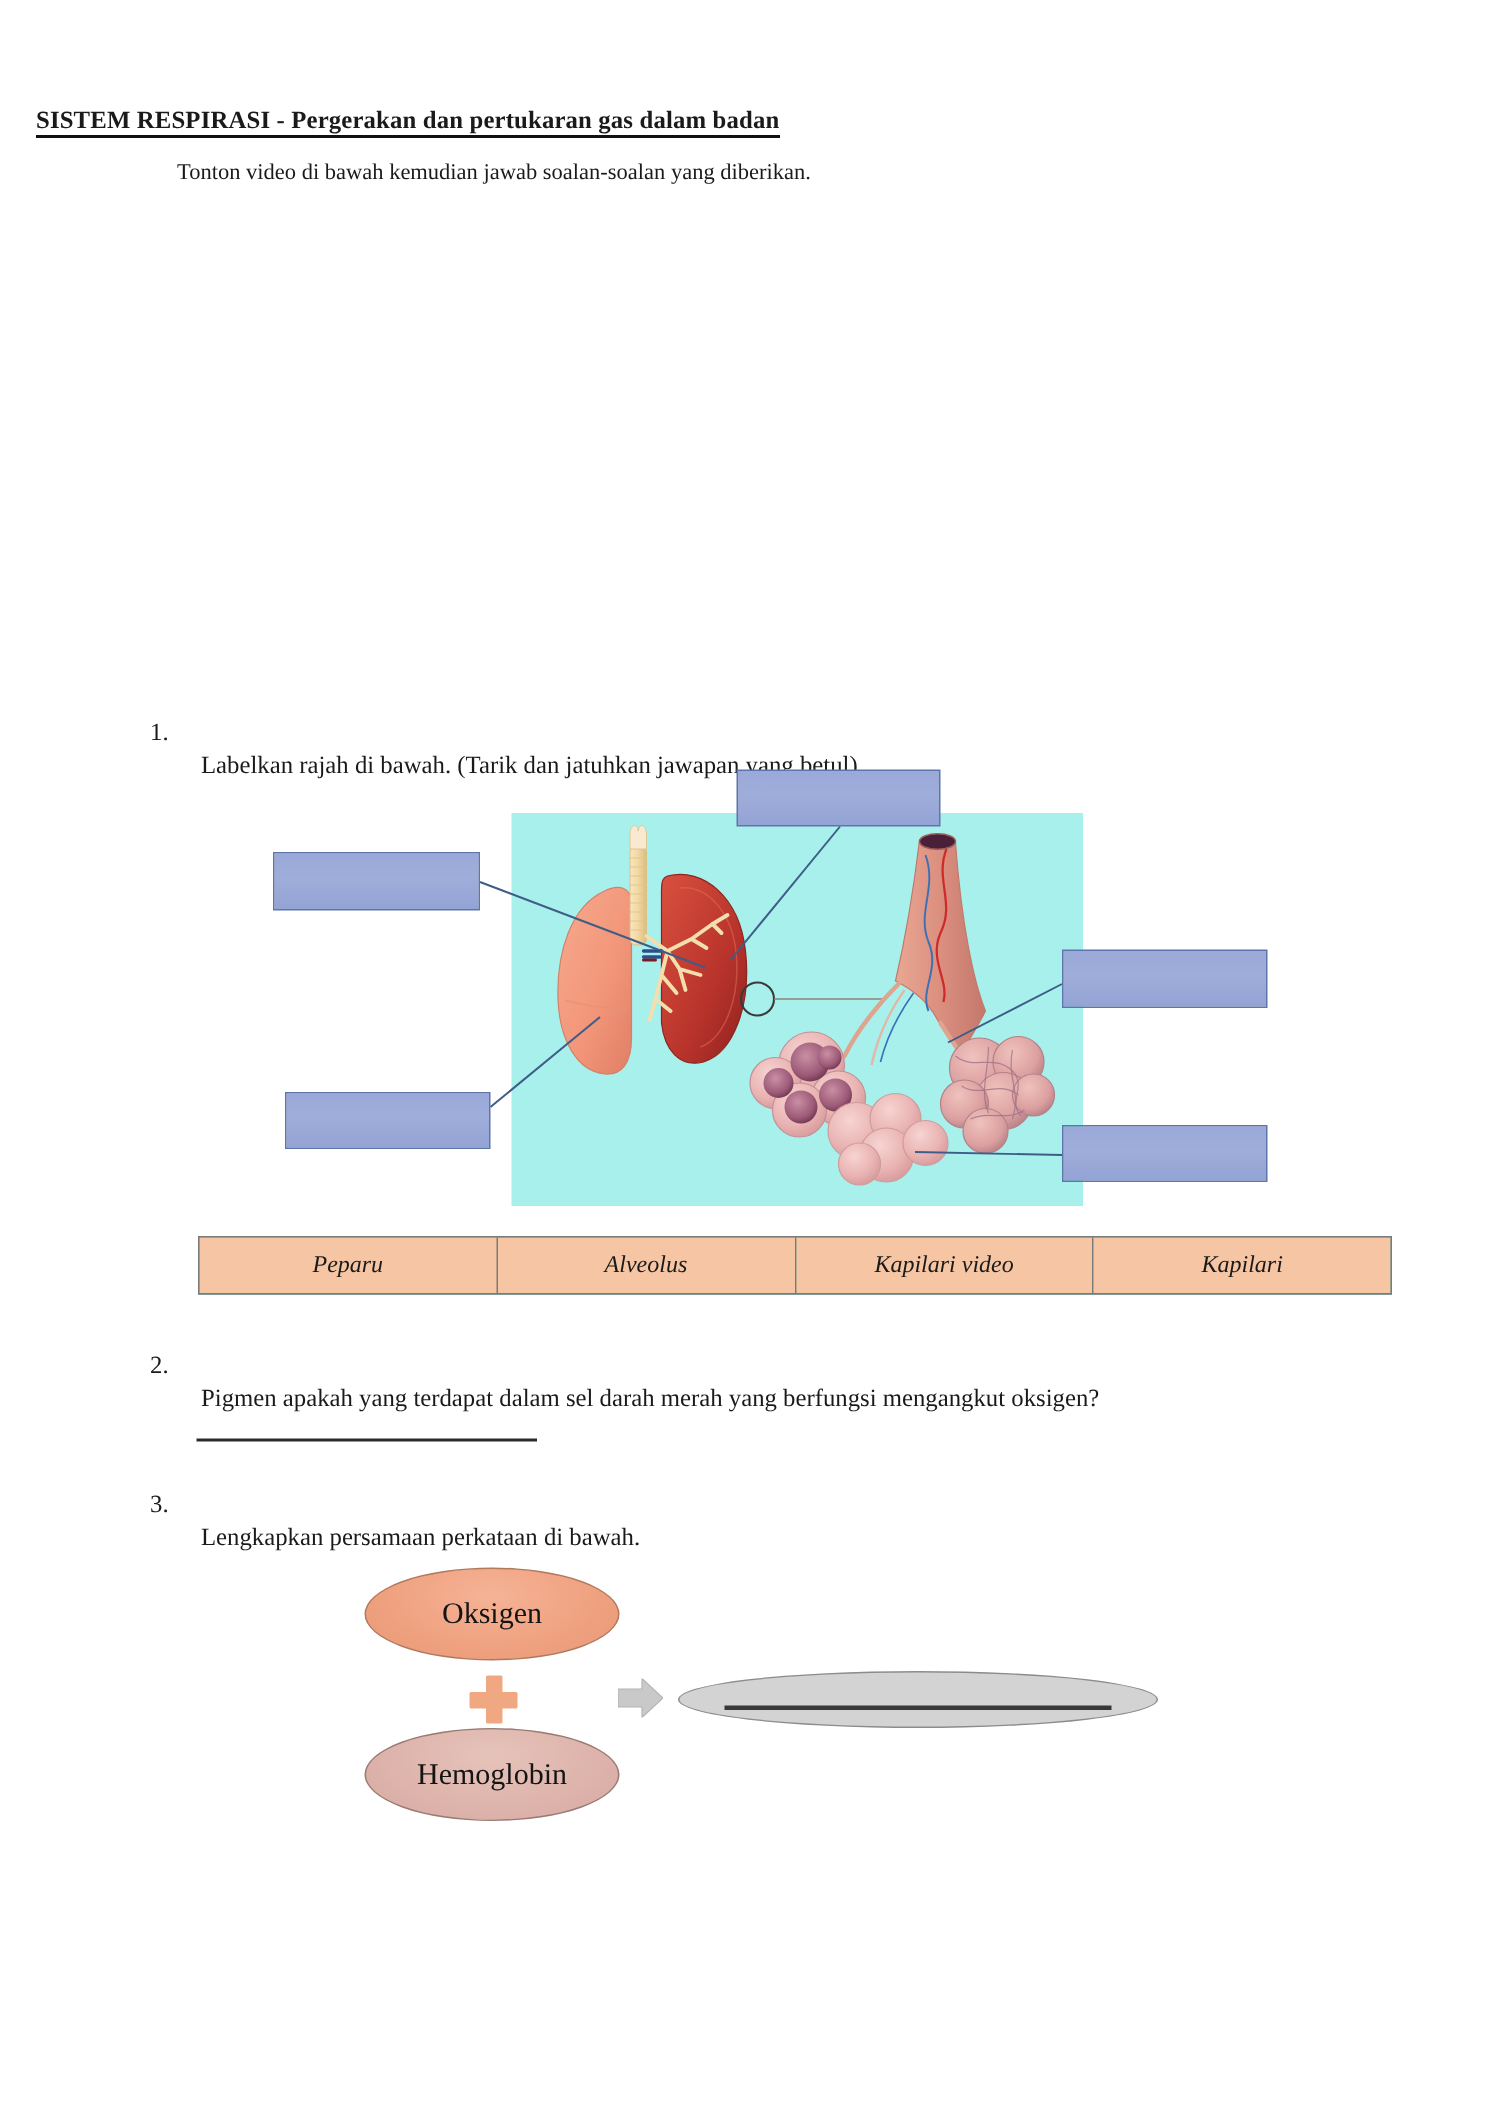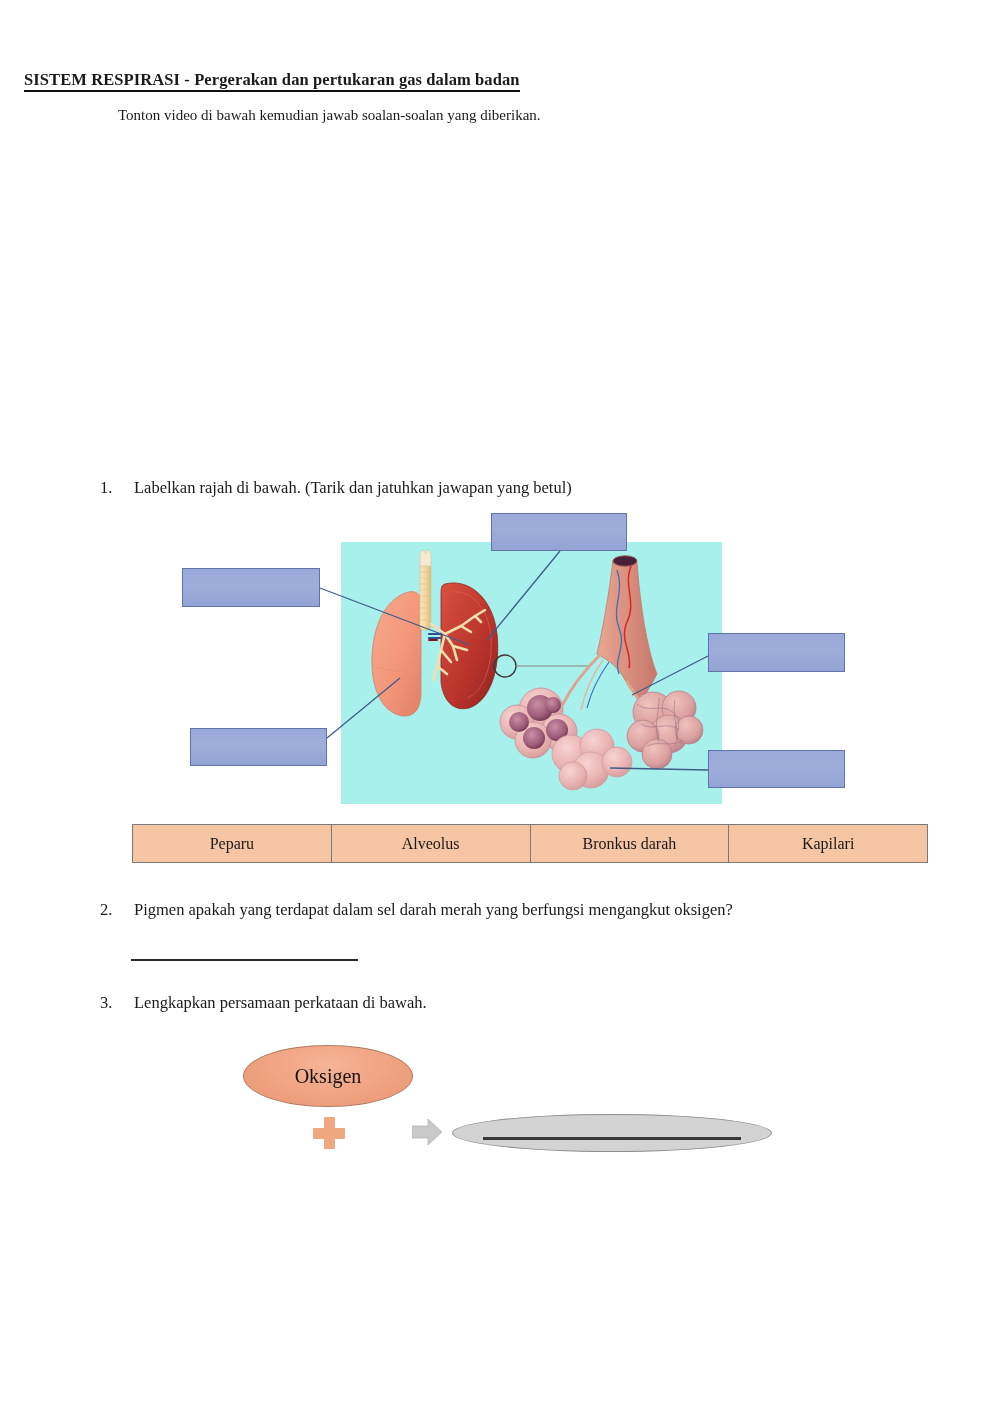--- a/index.html
+++ b/index.html
@@ -56,20 +56,21 @@
   .q .num {
     position: absolute;
     left: 0;
     top: 0;
     width: 26px;
     text-align: left;
   }
   .q .txt {
     display: inline-block;
     margin-left: 34px;
+    margin-top: 22px;
   }
 
   #q1 { left: 100px; top: 478px; }
   #q2 { left: 100px; top: 900px; }
   #q3 { left: 100px; top: 993px; }
 
   .answer-line {
     position: absolute;
     left: 131px;
     top: 959px;
@@ -108,20 +109,21 @@
   .wordbank {
     position: absolute;
     left: 132px;
     top: 824px;
     width: 796px;
     height: 39px;
     display: flex;
     border: 1.3px solid #7a7a7a;
     box-sizing: border-box;
     background: #0f766e;
+    font-style: italic;
   }
   .wordbank .cell {
     flex: 1 1 0;
     display: flex;
     align-items: center;
     justify-content: center;
     font-size: 16px;
     color: #1a1a1a;
     border-right: 1.3px solid #7a7a7a;
     box-sizing: border-box;
@@ -369,41 +371,42 @@
     <div class="drop-box" id="drop-box-left-lower" style="left:190px; top:228px; width:137px; height:38px;"></div>
 
     <div class="drop-box" id="drop-box-right-upper" style="left:708px; top:133px; width:137px; height:39px;"></div>
 
     <div class="drop-box" id="drop-box-right-lower" style="left:708px; top:250px; width:137px; height:38px;"></div>
   </div>
 
   <div class="wordbank">
     <div class="cell">Peparu</div>
     <div class="cell">Alveolus</div>
-    <div class="cell">Bronkus darah</div>
+    <div class="cell">Kapilari video</div>
     <div class="cell">Kapilari</div>
   </div>
 
   <div class="q" id="q2">
     <span class="num">2.</span>
     <span class="txt">Pigmen apakah yang terdapat dalam sel darah merah yang berfungsi mengangkut oksigen?</span>
   </div>
   <div class="answer-line"></div>
 
   <div class="q" id="q3">
     <span class="num">3.</span>
     <span class="txt">Lengkapkan persamaan perkataan di bawah.</span>
   </div>
 
   <div class="equation"></div>
 
   <div class="oval" id="oval-oksigen">Oksigen</div>
 
   <div class="plus-sign"></div>
 
+  <div class="oval" id="oval-hemoglobin">Hemoglobin</div>
 
   <div class="arrow">
     <svg width="30" height="26" viewBox="0 0 30 26">
       <path d="M0 7 L16 7 L16 0 L30 13 L16 26 L16 19 L0 19 Z" fill="#c9c9c9" stroke="#b5b5b5" stroke-width="0.8"></path>
     </svg>
   </div>
 
   <div class="result-ellipse">
     <div class="rule"></div>
   </div>

